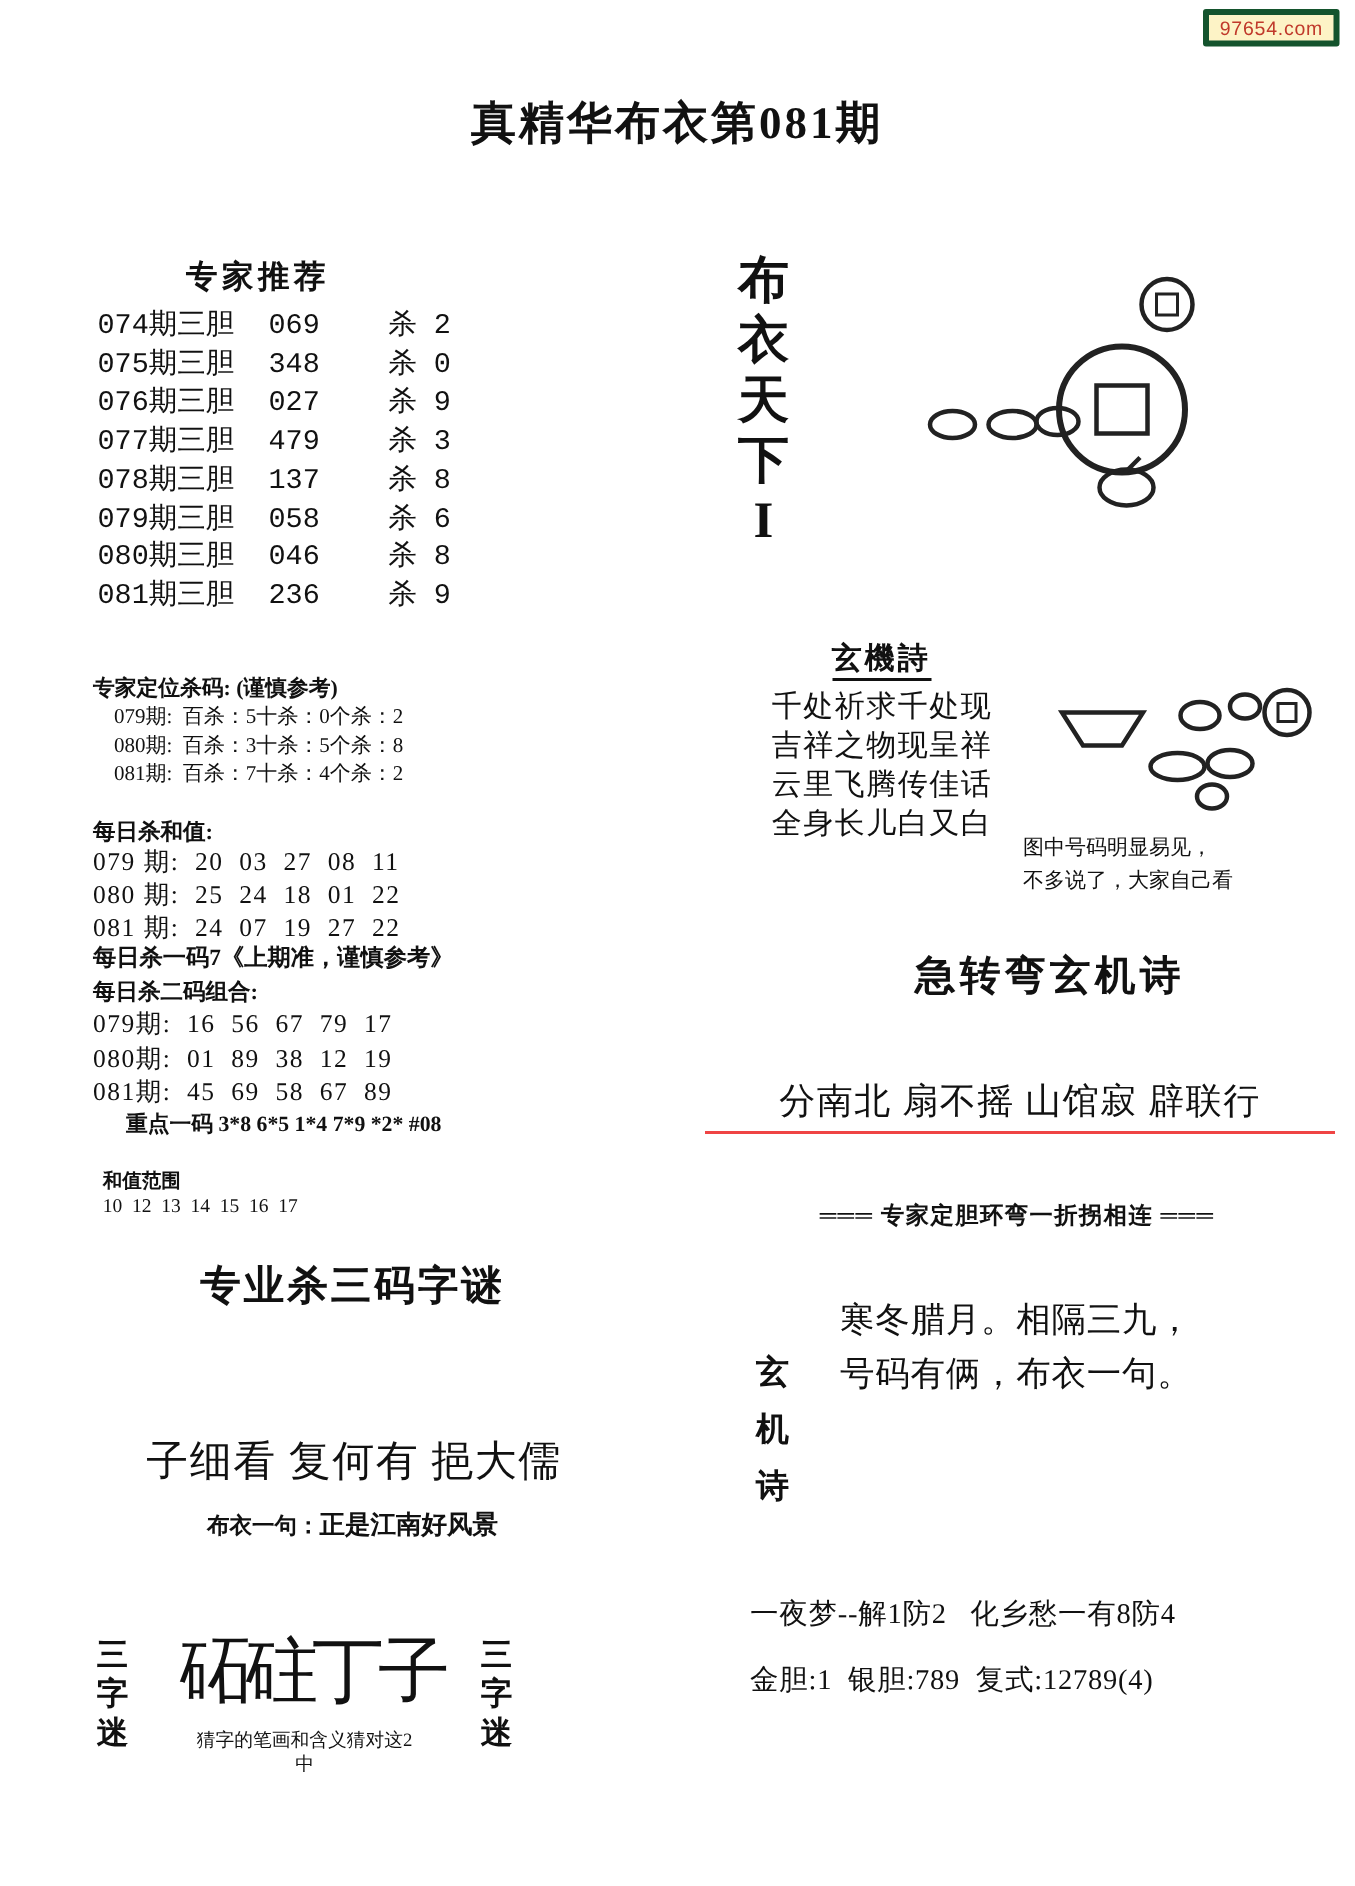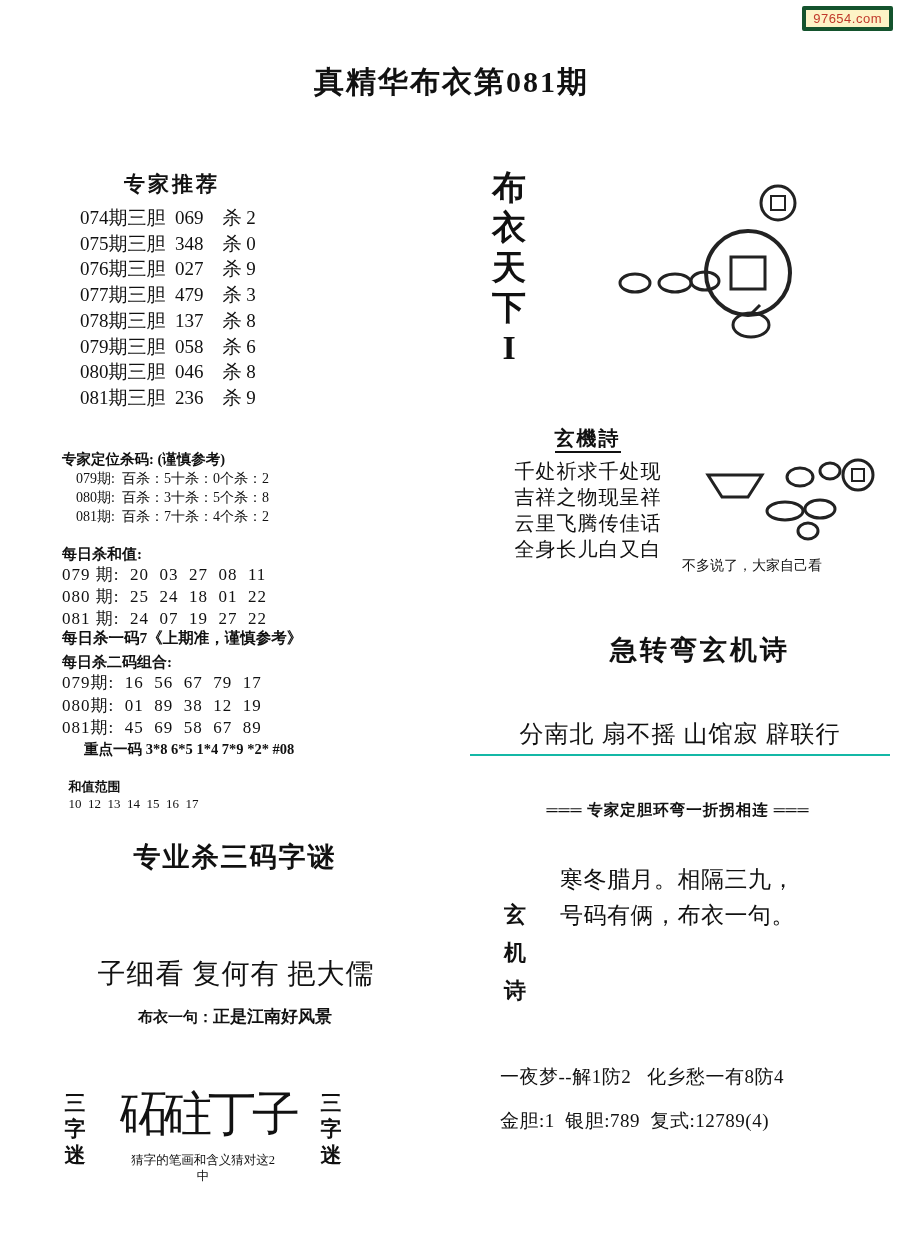--- a/index.html
+++ b/index.html
@@ -23,23 +23,23 @@
     font-size:30px;font-weight:bold;
     letter-spacing:2px;
     font-family:"Liberation Serif",serif;
   }
   
   .expert-head{
     position:absolute;top:170px;left:124px;width:280px;
     text-align:left;font-size:21px;font-weight:bold;letter-spacing:3px;
   }
   .expert-list{
-    position:absolute;top:205px;left:80px;
+    position:absolute;top:205px;left:65px;
     font-size:19px;line-height:25.7px;
-    font-family:Liberation Serif, serif;
+    font-family:Liberation Mono, monospace;
   }
   .expert-list .row{white-space:pre;}
   .kill-block{
     position:absolute;top:450px;left:62px;width:300px;
     font-size:14px;line-height:19px;
   }
   .kill-block .hd{font-weight:bold;font-size:14.5px;letter-spacing:0px;}
   .kill-block .ln{white-space:pre;padding-left:14px;font-size:14px;}
   .daily-sum{
     position:absolute;top:545px;left:62px;width:320px;
@@ -114,21 +114,21 @@
     position:absolute;top:555px;left:682px;width:215px;
     font-size:14px;line-height:22px;
   }
   .turn-title{
     position:absolute;top:632px;left:520px;width:360px;
     text-align:center;font-size:27px;font-weight:bold;letter-spacing:3px;
   }
   .turn-line{
     position:absolute;top:718px;left:470px;width:420px;
     text-align:center;font-size:24px;letter-spacing:1px;
-    border-bottom:2px solid #14b8a6;padding-bottom:4px;
+    border-bottom:2px solid #ef4444;padding-bottom:4px;
   }
   .banner{
     position:absolute;top:800px;left:498px;width:360px;
     text-align:center;font-size:15.5px;font-weight:bold;letter-spacing:1px;
     white-space:nowrap;
   }
   .xuanji-vert{
     position:absolute;top:880px;left:500px;
     font-size:22px;font-weight:bold;line-height:38px;width:30px;text-align:center;margin-top:16px;
   }
@@ -229,20 +229,21 @@
   <ellipse cx="110" cy="22" rx="13" ry="9" fill="none" stroke="#222" stroke-width="3"></ellipse>
   <ellipse cx="140" cy="16" rx="10" ry="8" fill="none" stroke="#222" stroke-width="3"></ellipse>
   <circle cx="168" cy="20" r="15" fill="none" stroke="#222" stroke-width="3"></circle>
   <rect x="162" y="14" width="12" height="12" fill="none" stroke="#222" stroke-width="2"></rect>
   <ellipse cx="95" cy="56" rx="18" ry="9" fill="none" stroke="#222" stroke-width="3"></ellipse>
   <ellipse cx="130" cy="54" rx="15" ry="9" fill="none" stroke="#222" stroke-width="3"></ellipse>
   <ellipse cx="118" cy="76" rx="10" ry="8" fill="none" stroke="#222" stroke-width="3"></ellipse>
 </svg>
 
 <div class="pic-note">
+  <div>图中号码明显易见，</div>
   <div>不多说了，大家自己看</div>
 </div>
 
 <div class="turn-title">急转弯玄机诗</div>
 <div class="turn-line">分南北  扇不摇  山馆寂  辟联行</div>
 
 <div class="banner">
   <span>═══</span>
   <span>专家定胆环弯一折拐相连</span>
   <span>═══</span>

